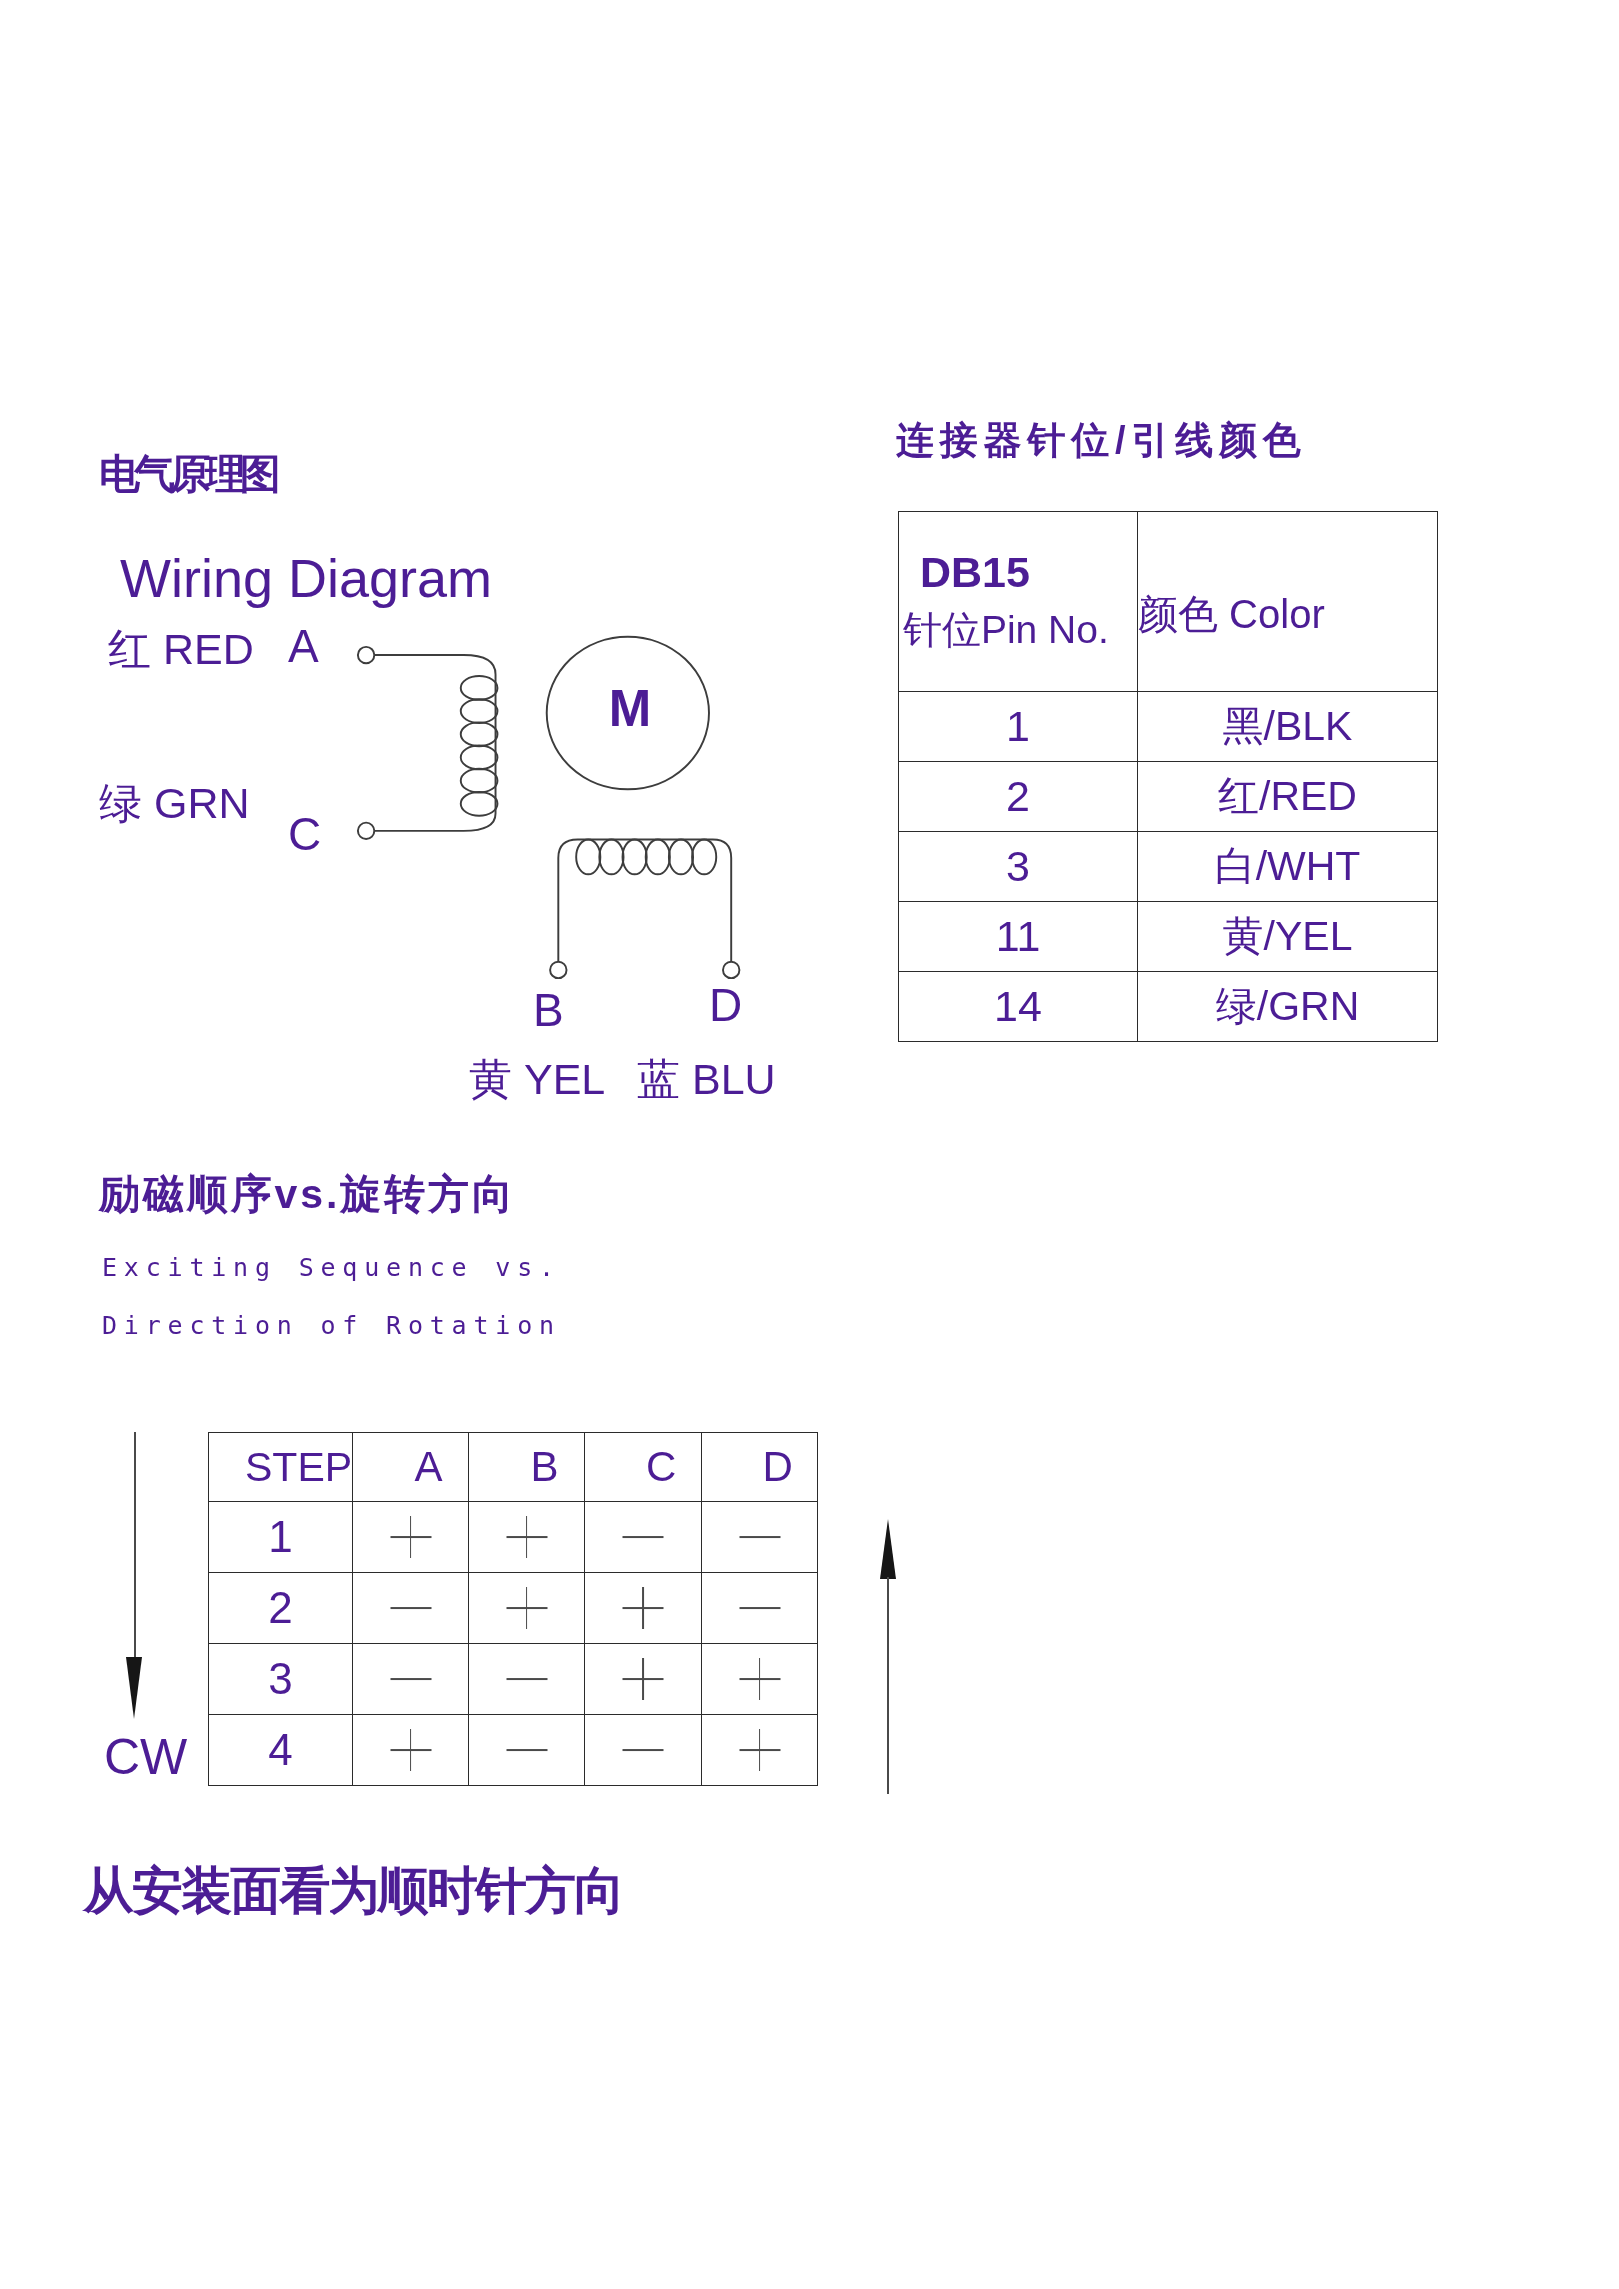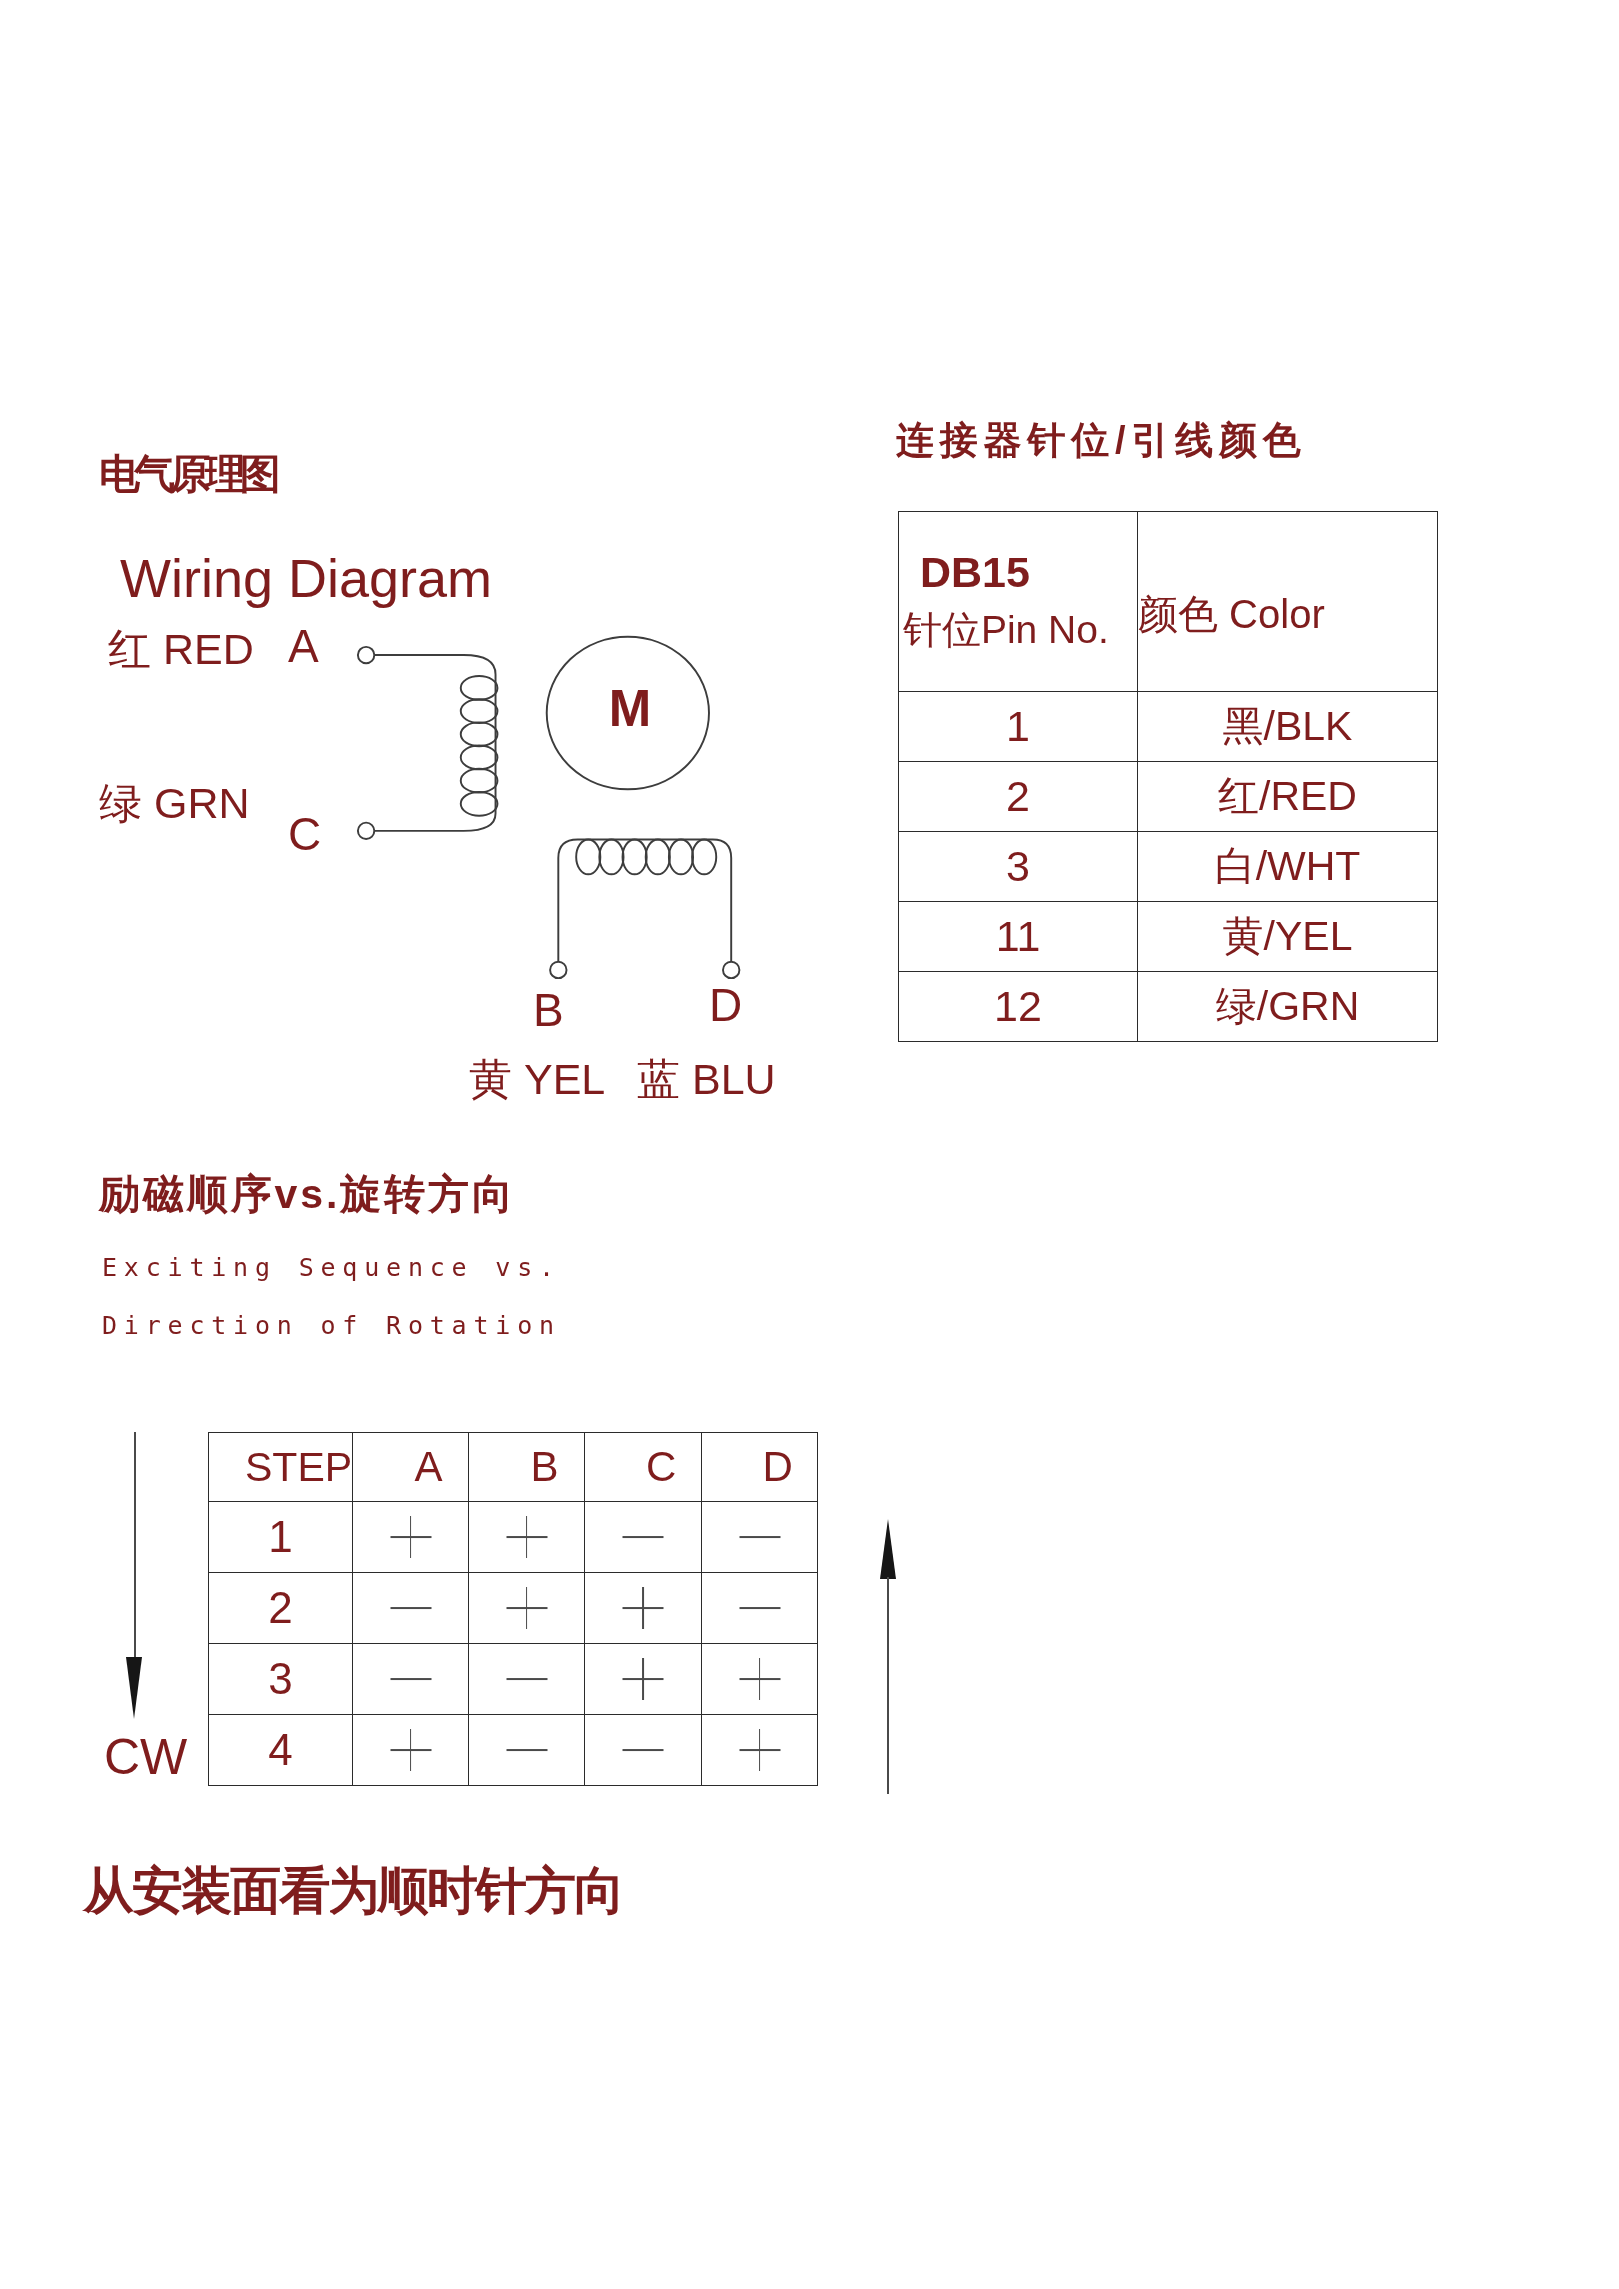--- a/index.html
+++ b/index.html
@@ -1,17 +1,17 @@
 <!DOCTYPE html>
 <html><head>
 <meta charset="utf-8">
 <style>
   html,body{margin:0;padding:0;background:#ffffff;}
   #page{position:relative;width:1619px;height:1981px;background:#ffffff;overflow:hidden;
-        font-family:"Liberation Sans","DejaVu Sans",sans-serif;color:#7f1d1d;}
+        font-family:"Liberation Sans","DejaVu Sans",sans-serif;color:#4c1d95;}
   .t{position:absolute;white-space:nowrap;line-height:1;}
   .zh-bold{font-weight:700;}
 
   
   .title-zh{left:99px;top:454px;font-size:41px;letter-spacing:-5.8px;}
   .title-en{left:120px;top:535px;font-size:54px;font-weight:500;margin-top:16px;}
 
   
   #wiring-svg{position:absolute;left:58px;top:599px;width:792px;height:541px;}
 
@@ -138,21 +138,21 @@
       </tr>
       <tr class="r">
         <td class="pin-num">3</td>
         <td class="pin-color">白/WHT</td>
       </tr>
       <tr class="r">
         <td class="pin-num">11</td>
         <td class="pin-color">黄/YEL</td>
       </tr>
       <tr class="r">
-        <td class="pin-num">12</td>
+        <td class="pin-num">14</td>
         <td class="pin-color">绿/GRN</td>
       </tr>
     </tbody>
   </table>
 
   <div class="t zh-bold seq-title">励磁顺序vs.旋转方向</div>
   <div class="t seq-en">Exciting Sequence vs.</div>
   <div class="t seq-en seq-en2">Direction of Rotation</div>
 
   <div class="v-line down-line"></div>

